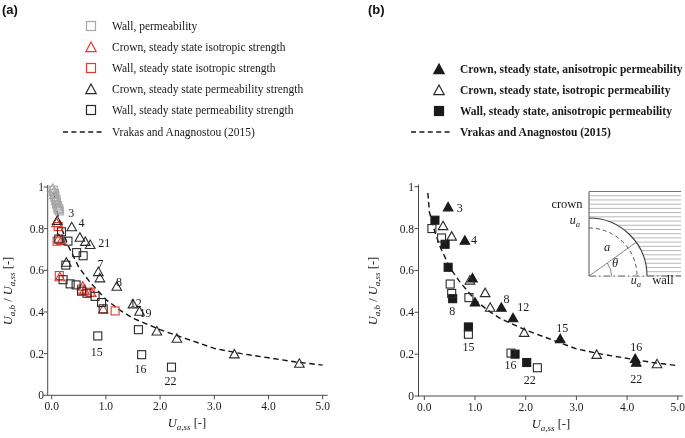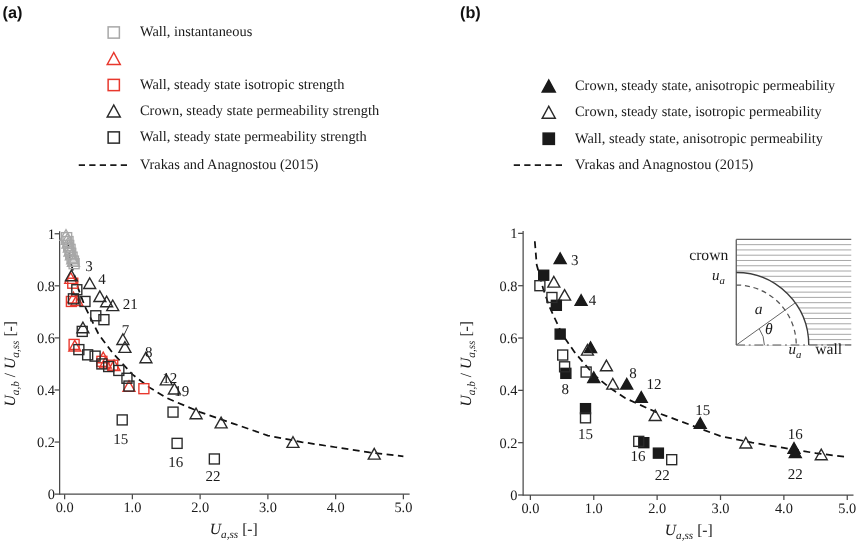--- a/index.html
+++ b/index.html
@@ -4,21 +4,21 @@
 <style>
   html,body{margin:0;padding:0;background:#fff;}
   .figure{position:relative;width:685px;height:438px;background:#fff;
           font-family:"Liberation Serif", serif;overflow:hidden;}
   .panel-tag{position:absolute;font-family:"Liberation Sans", sans-serif;
              font-weight:bold;font-size:13px;color:#111;}
   #tag-a{left:2px;top:2px;}
   #tag-b{left:368px;top:2px;}
   .legend{position:absolute;}
   #legend-a{left:76px;top:15px;}
-  #legend-b{left:424px;top:58px;}
+  #legend-b{left:424px;top:58px;font-weight:bold;}
   .lg-row{display:flex;align-items:center;height:21.2px;}
   .lg-icon{width:30px;height:14px;display:flex;justify-content:center;align-items:center;flex:none;}
   .lg-icon.wide{width:44px;margin-left:-14px;}
   .lg-text{font-size:11.5px;color:#1a1a1a;margin-left:6px;white-space:nowrap;}
   svg text{user-select:none;}
   #plot-svg{position:absolute;left:0;top:0;}
 </style>
 </head>
 <body>
 
@@ -261,28 +261,29 @@
         <text x="615" y="267" text-anchor="middle" fill="#1a1a1a" font-size="12.5" font-family="Liberation Serif, serif"><tspan font-style="italic">θ</tspan></text>
       </g>
     </svg>
   <div class="legend" id="legend-a">
       <div class="lg-row">
         <span class="lg-icon">
           <svg width="30" height="14">
             <rect x="10.5" y="2.5" width="9" height="9" fill="none" stroke="#a8a8a8" stroke-width="1.2"></rect>
           </svg>
         </span>
-        <span class="lg-text">Wall, instantaneous</span>
+        <span class="lg-text">Wall, permeability</span>
       </div>
       <div class="lg-row">
         <span class="lg-icon">
           <svg width="30" height="14">
             <path d="M 15,2 L 9.8,11.6 L 20.2,11.6 Z" fill="none" stroke="#e8382d" stroke-width="1.2"></path>
           </svg>
         </span>
+        <span class="lg-text">Crown, steady state isotropic strength</span>
       </div>
       <div class="lg-row">
         <span class="lg-icon">
           <svg width="30" height="14">
             <rect x="10.5" y="2.5" width="9" height="9" fill="none" stroke="#e8382d" stroke-width="1.2"></rect>
           </svg>
         </span>
         <span class="lg-text">Wall, steady state isotropic strength</span>
       </div>
       <div class="lg-row">

